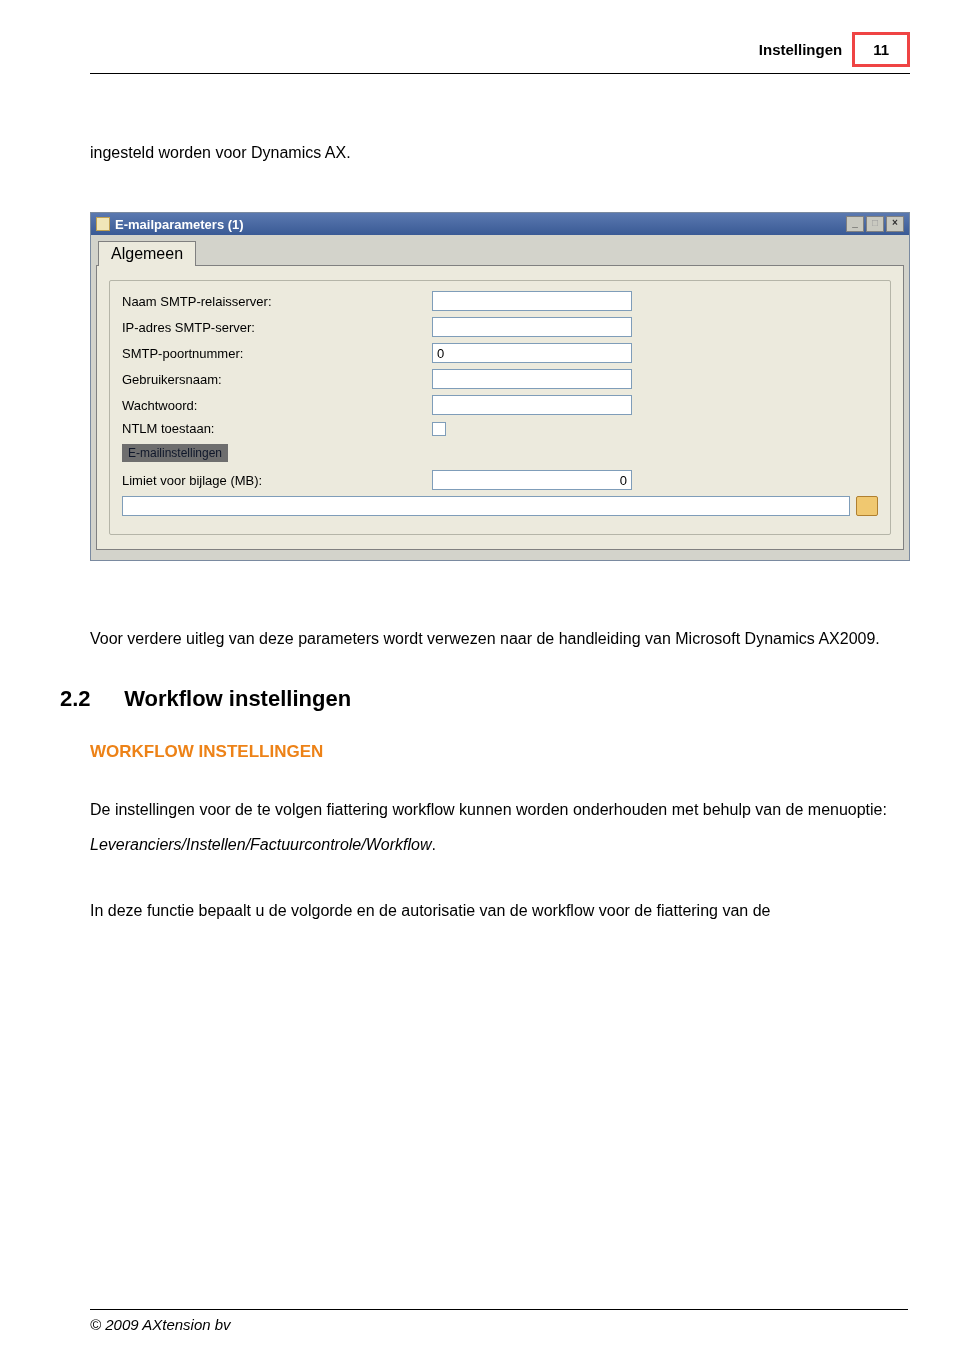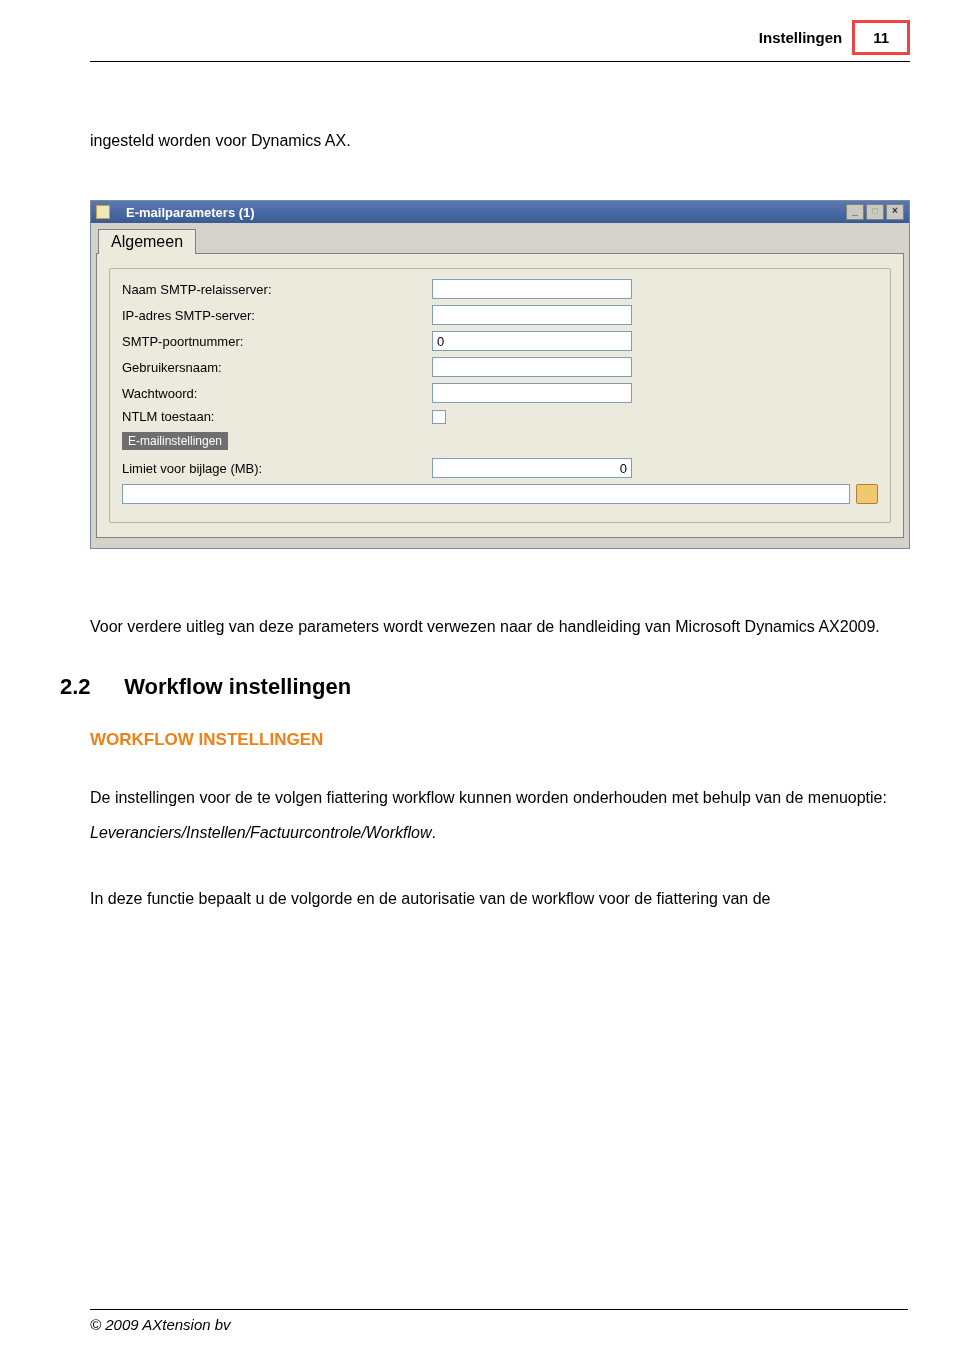--- a/index.html
+++ b/index.html
@@ -13,21 +13,21 @@
   .page {
     padding: 0 50px 0 90px;
     position: relative;
     min-height: 1354px;
   }
   .header {
     display: flex;
     justify-content: flex-end;
     align-items: center;
     gap: 10px;
-    padding-top: 20px;
+    padding-top: 32px;
   }
   .header-title {
     font-weight: bold;
     font-size: 15px;
   }
   .page-number-box {
     border: 3px solid #ef4444;
     padding: 6px 18px;
     font-weight: bold;
     font-size: 15px;
@@ -58,21 +58,21 @@
     display: flex;
     align-items: center;
     justify-content: space-between;
     padding: 3px 5px;
     font-size: 13px;
     font-weight: bold;
   }
   .titlebar-left {
     display: flex;
     align-items: center;
-    gap: 16px;
+    gap: 5px;
   }
   .titlebar-icon {
     width: 14px; height: 14px;
     background: #f0e6b8;
     border: 1px solid #c0a050;
   }
   .win-buttons { display: flex; gap: 2px; }
   .win-btn {
     width: 18px; height: 16px;
     background: #c9c9c0;
@@ -138,21 +138,21 @@
   }
   .text-input.right { text-align: right; }
   .checkbox-vis {
     width: 14px; height: 14px;
     border: 1px solid #7f9db9;
     background: #fff;
     display: inline-block;
   }
   .group-label {
     background: #6e6e6e;
-    color: #ffffff;
+    color: #0f172a;
     font-size: 12px;
     padding: 2px 6px;
     margin: 8px 0 8px 0;
     width: fit-content;
   }
   .folder-btn {
     width: 22px; height: 20px;
     margin-left: auto;
     background: radial-gradient(#f5d484, #d8aawk840);
     background: #f0c870;

